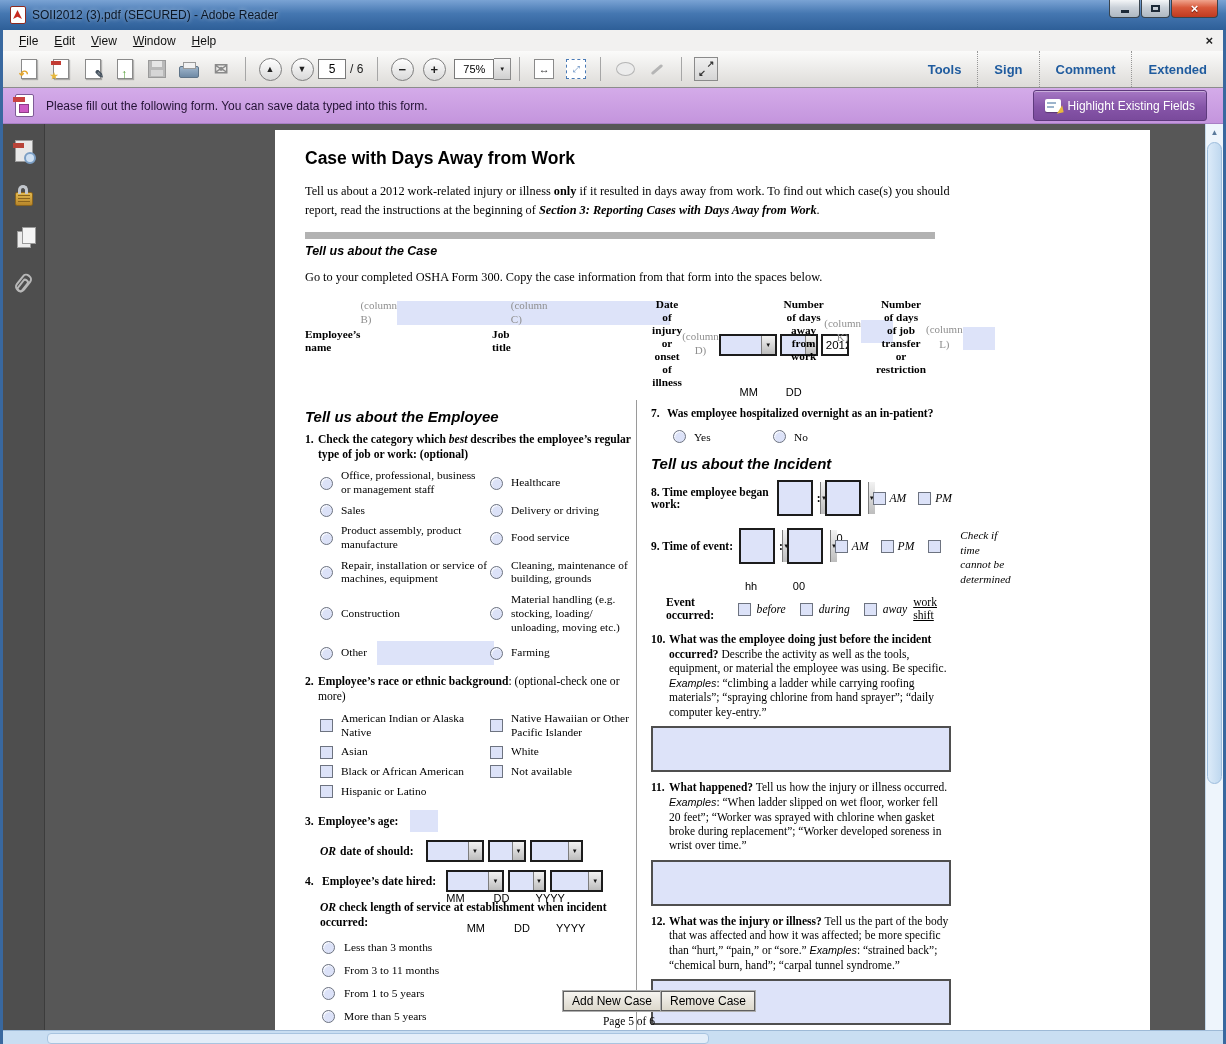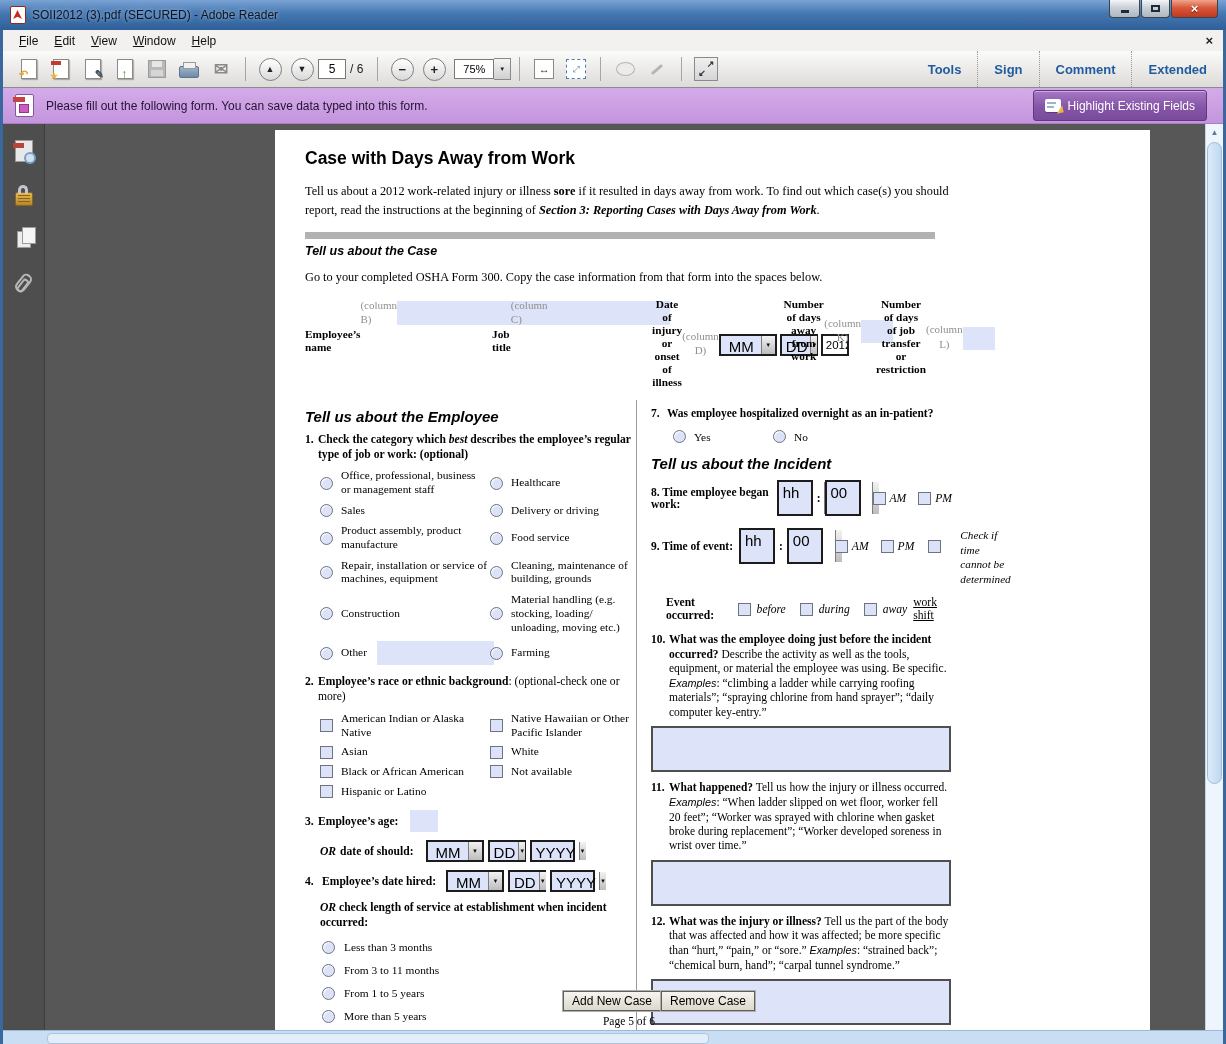--- a/index.html
+++ b/index.html
@@ -91,23 +91,23 @@
   .c3{left:347px;width:138px;text-align:center;align-items:center;}
   .c4{left:478px;width:110px;text-align:center;align-items:center;}
   .c5{left:571px;width:110px;text-align:center;align-items:center;}
   .lblstack{display:flex;flex-direction:column;justify-content:flex-end;min-height:56px;}
   .fld{background:#dde3f9;}
   .bigin{width:172px;height:22px;margin-top:3px;border:none;}
   .bigin.job{width:118px;}
   .smallin{width:28px;height:21px;margin-top:3px;border:none;}
   .ctrls{display:flex;gap:3px;margin-top:3px;align-items:center;}
   .sel{display:inline-flex;height:22px;border:2px solid #1c1c1c;box-sizing:border-box;background:#dde3f9;align-items:stretch;}
-  .sel .v{font-family:"Liberation Sans",sans-serif;font-size:15px;padding:2px 3px 0 4px;flex:1;text-align:center;}
+  .sel .v{font-family:"Liberation Sans",sans-serif;font-size:11px;padding:2px 3px 0 4px;flex:1;text-align:right;margin-top:48px;}
   .sel .b{width:13px;background:linear-gradient(180deg,#f2f2f2,#bdbdbd);border-left:1px solid #7d7d7d;display:flex;align-items:center;justify-content:center;font-size:6px;color:#111;}
-  .sel.w58{width:58px;} .sel.w38{width:38px;} .sel.w53{width:45px;} .sel.w36{width:36px;height:36px;gap:22px;}
+  .sel.w58{width:58px;} .sel.w38{width:38px;} .sel.w53{width:53px;} .sel.w36{width:36px;height:36px;gap:22px;}
   .yearin{width:28px;height:22px;background:#fff;border:2px solid #1c1c1c;box-sizing:border-box;font-family:"Liberation Sans",sans-serif;font-size:11.5px;text-align:left;padding:0 0 0 3px;}
   
   .cols{display:flex;margin-top:12px;}
   .lcol{width:331px;box-sizing:border-box;}
   .rcol{width:316px;border-left:1px solid #9a9a9a;padding-left:14px;box-sizing:border-box;}
   .sechead{font-size:15px;margin:8px 0 8px 0;}
   .q{position:relative;padding-left:13px;font-size:11.6px;line-height:1.28;margin:4px 0 0 0;}
   .q.bold{font-weight:bold;}
   .qnum{position:absolute;left:0;top:0;}
   .rb{width:11px;height:11px;border-radius:50%;background:#dce2f8;border:1px solid #6d7380;box-shadow:inset 1px 1px 1px rgba(255,255,255,.9);flex:none;}
@@ -303,21 +303,21 @@
       <div class="sic">
           <span class="clip"></span>
         </div>
     </div>
 
     <div class="canvas">
       <div class="page">
 
         <h1 class="doctitle">Case with Days Away from Work</h1>
 
-        <p class="intro"><span>Tell us about a 2012 work-related injury or illness </span><b>sore</b><span> if it resulted in days away from work.  To find out which case(s) you should report, read the instructions at the beginning of </span><b><i>Section 3:  Reporting Cases with Days Away from Work</i></b><span>.</span></p>
+        <p class="intro"><span>Tell us about a 2012 work-related injury or illness </span><b>only</b><span> if it resulted in days away from work.  To find out which case(s) you should report, read the instructions at the beginning of </span><b><i>Section 3:  Reporting Cases with Days Away from Work</i></b><span>.</span></p>
 
         <div class="graybar"></div>
         <div class="casehead">Tell us about the Case</div>
         <p class="instruction">Go to your completed OSHA Form 300.  Copy the case information from that form into the spaces below.</p>
 
         <div class="casewrap">
           <div class="cc c1">
             <div class="lblstack">
                 <span class="clbl">Employee’s name</span>
               </div>

